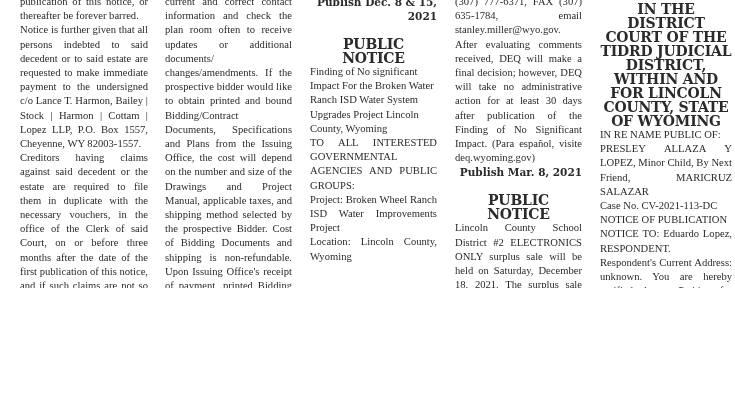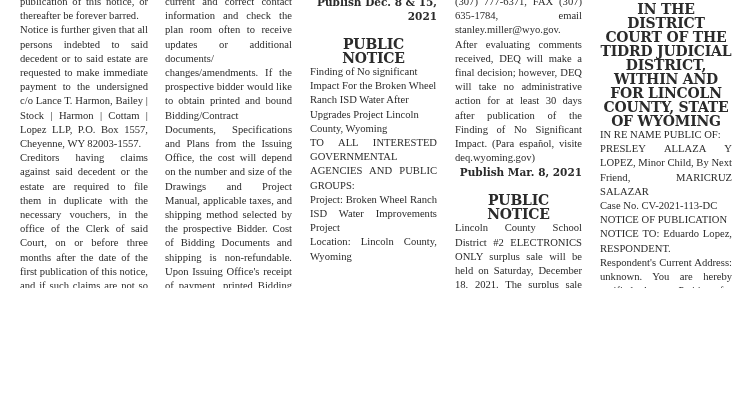--- a/index.html
+++ b/index.html
@@ -43,21 +43,21 @@
       <p class="left">Allazay Representative</p>
       <p class="publish">Publish Nov. 24, Dec. 1 &amp; 8, 2021</p>
     </div>
   <div class="col c2">
       <p>current and correct contact information and check the plan room often to receive updates or additional documents/ changes/amendments. If the prospective bidder would like to obtain printed and bound Bidding/Contract Documents, Specifications and Plans from the Issuing Office, the cost will depend on the number and size of the Drawings and Project Manual, applicable taxes, and shipping method selected by the prospective Bidder. Cost of Bidding Documents and shipping is non-refundable. Upon Issuing Office's receipt of payment, printed Bidding Documents will be sent via the prospective Bidder's delivery method of choice; the shipping charge will depend on the shipping method chosen. The date that the Bidding Documents are transmitted by the Issuing Office will be considered the Bidder's date of receipt of the Bidding Documents. Partial sets of the Bidding Documents will not be available from the Issuing Office.</p>
     </div>
   <div class="col c3">
       <p class="publish">Publish Dec. 8 &amp; 15, 2021</p>
       <div class="gap"></div>
       <div class="head">PUBLIC NOTICE</div>
-      <p class="left">Finding of No significant Impact For the Broken Wheel Ranch ISD Water After Upgrades Project Lincoln County, Wyoming</p>
+      <p class="left">Finding of No significant Impact For the Broken Water Ranch ISD Water System Upgrades Project Lincoln County, Wyoming</p>
       <p>TO ALL INTERESTED GOVERNMENTAL AGENCIES AND PUBLIC GROUPS:</p>
       <p>Project: Broken Wheel Ranch ISD Water Improvements Project</p>
       <p>Location: Lincoln County, Wyoming</p>
     </div>
   <div class="col c4">
       <p>(307) 777-6371, FAX (307) 635-1784, email stanley.miller@wyo.gov. After evaluating comments received, DEQ will make a final decision; however, DEQ will take no administrative action for at least 30 days after publication of the Finding of No Significant Impact. (Para español, visite deq.wyoming.gov)</p>
       <p class="publish">Publish Mar. 8, 2021</p>
       <div class="gap"></div>
       <div class="head">PUBLIC NOTICE</div>
       <p>Lincoln County School District #2 ELECTRONICS ONLY surplus sale will be held on Saturday, December 18, 2021. The surplus sale doors open at 7:00 a.m. The sale is at Swift Creek High School (SCHS) located at 222 East 4th Avenue, Afton. The surplus sale entrance will be on the northwest side of the building SCHS main entrance. The exit will be out the south gym doors. The district may limit the number of participants within the building to ease congestion. Plan accordingly to possibly wait outside until your turn to enter the building and or gym.</p>

